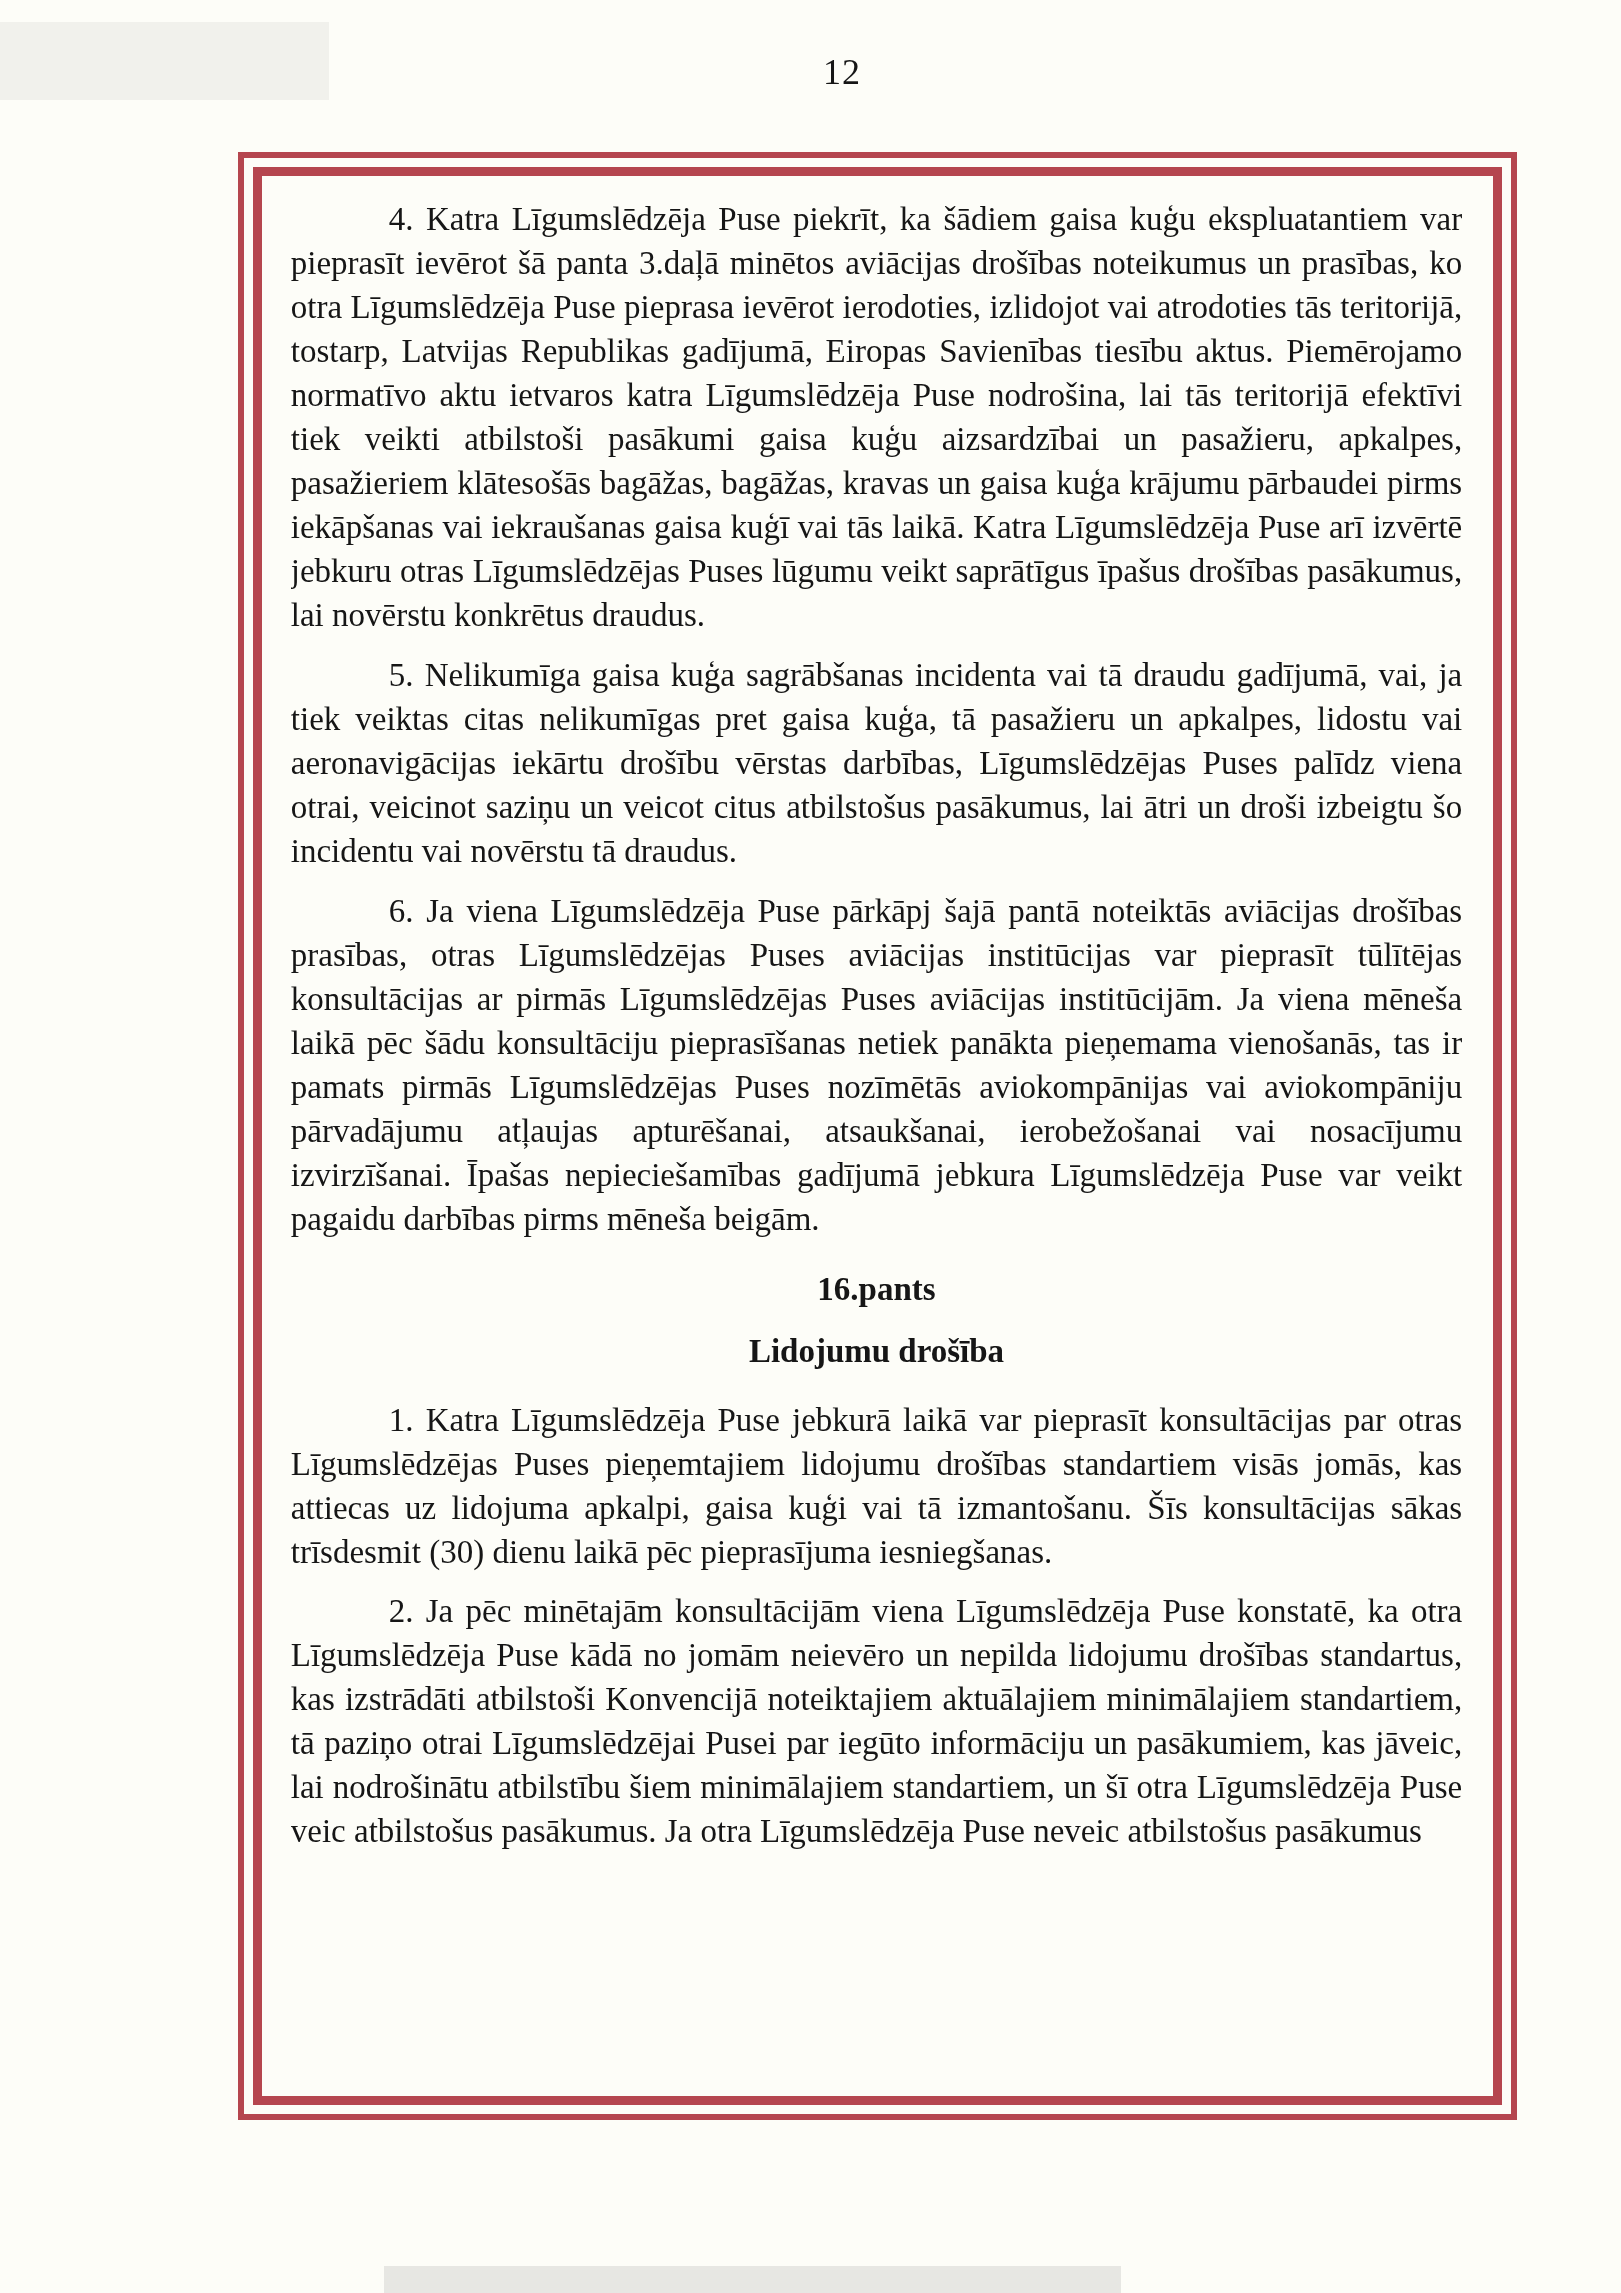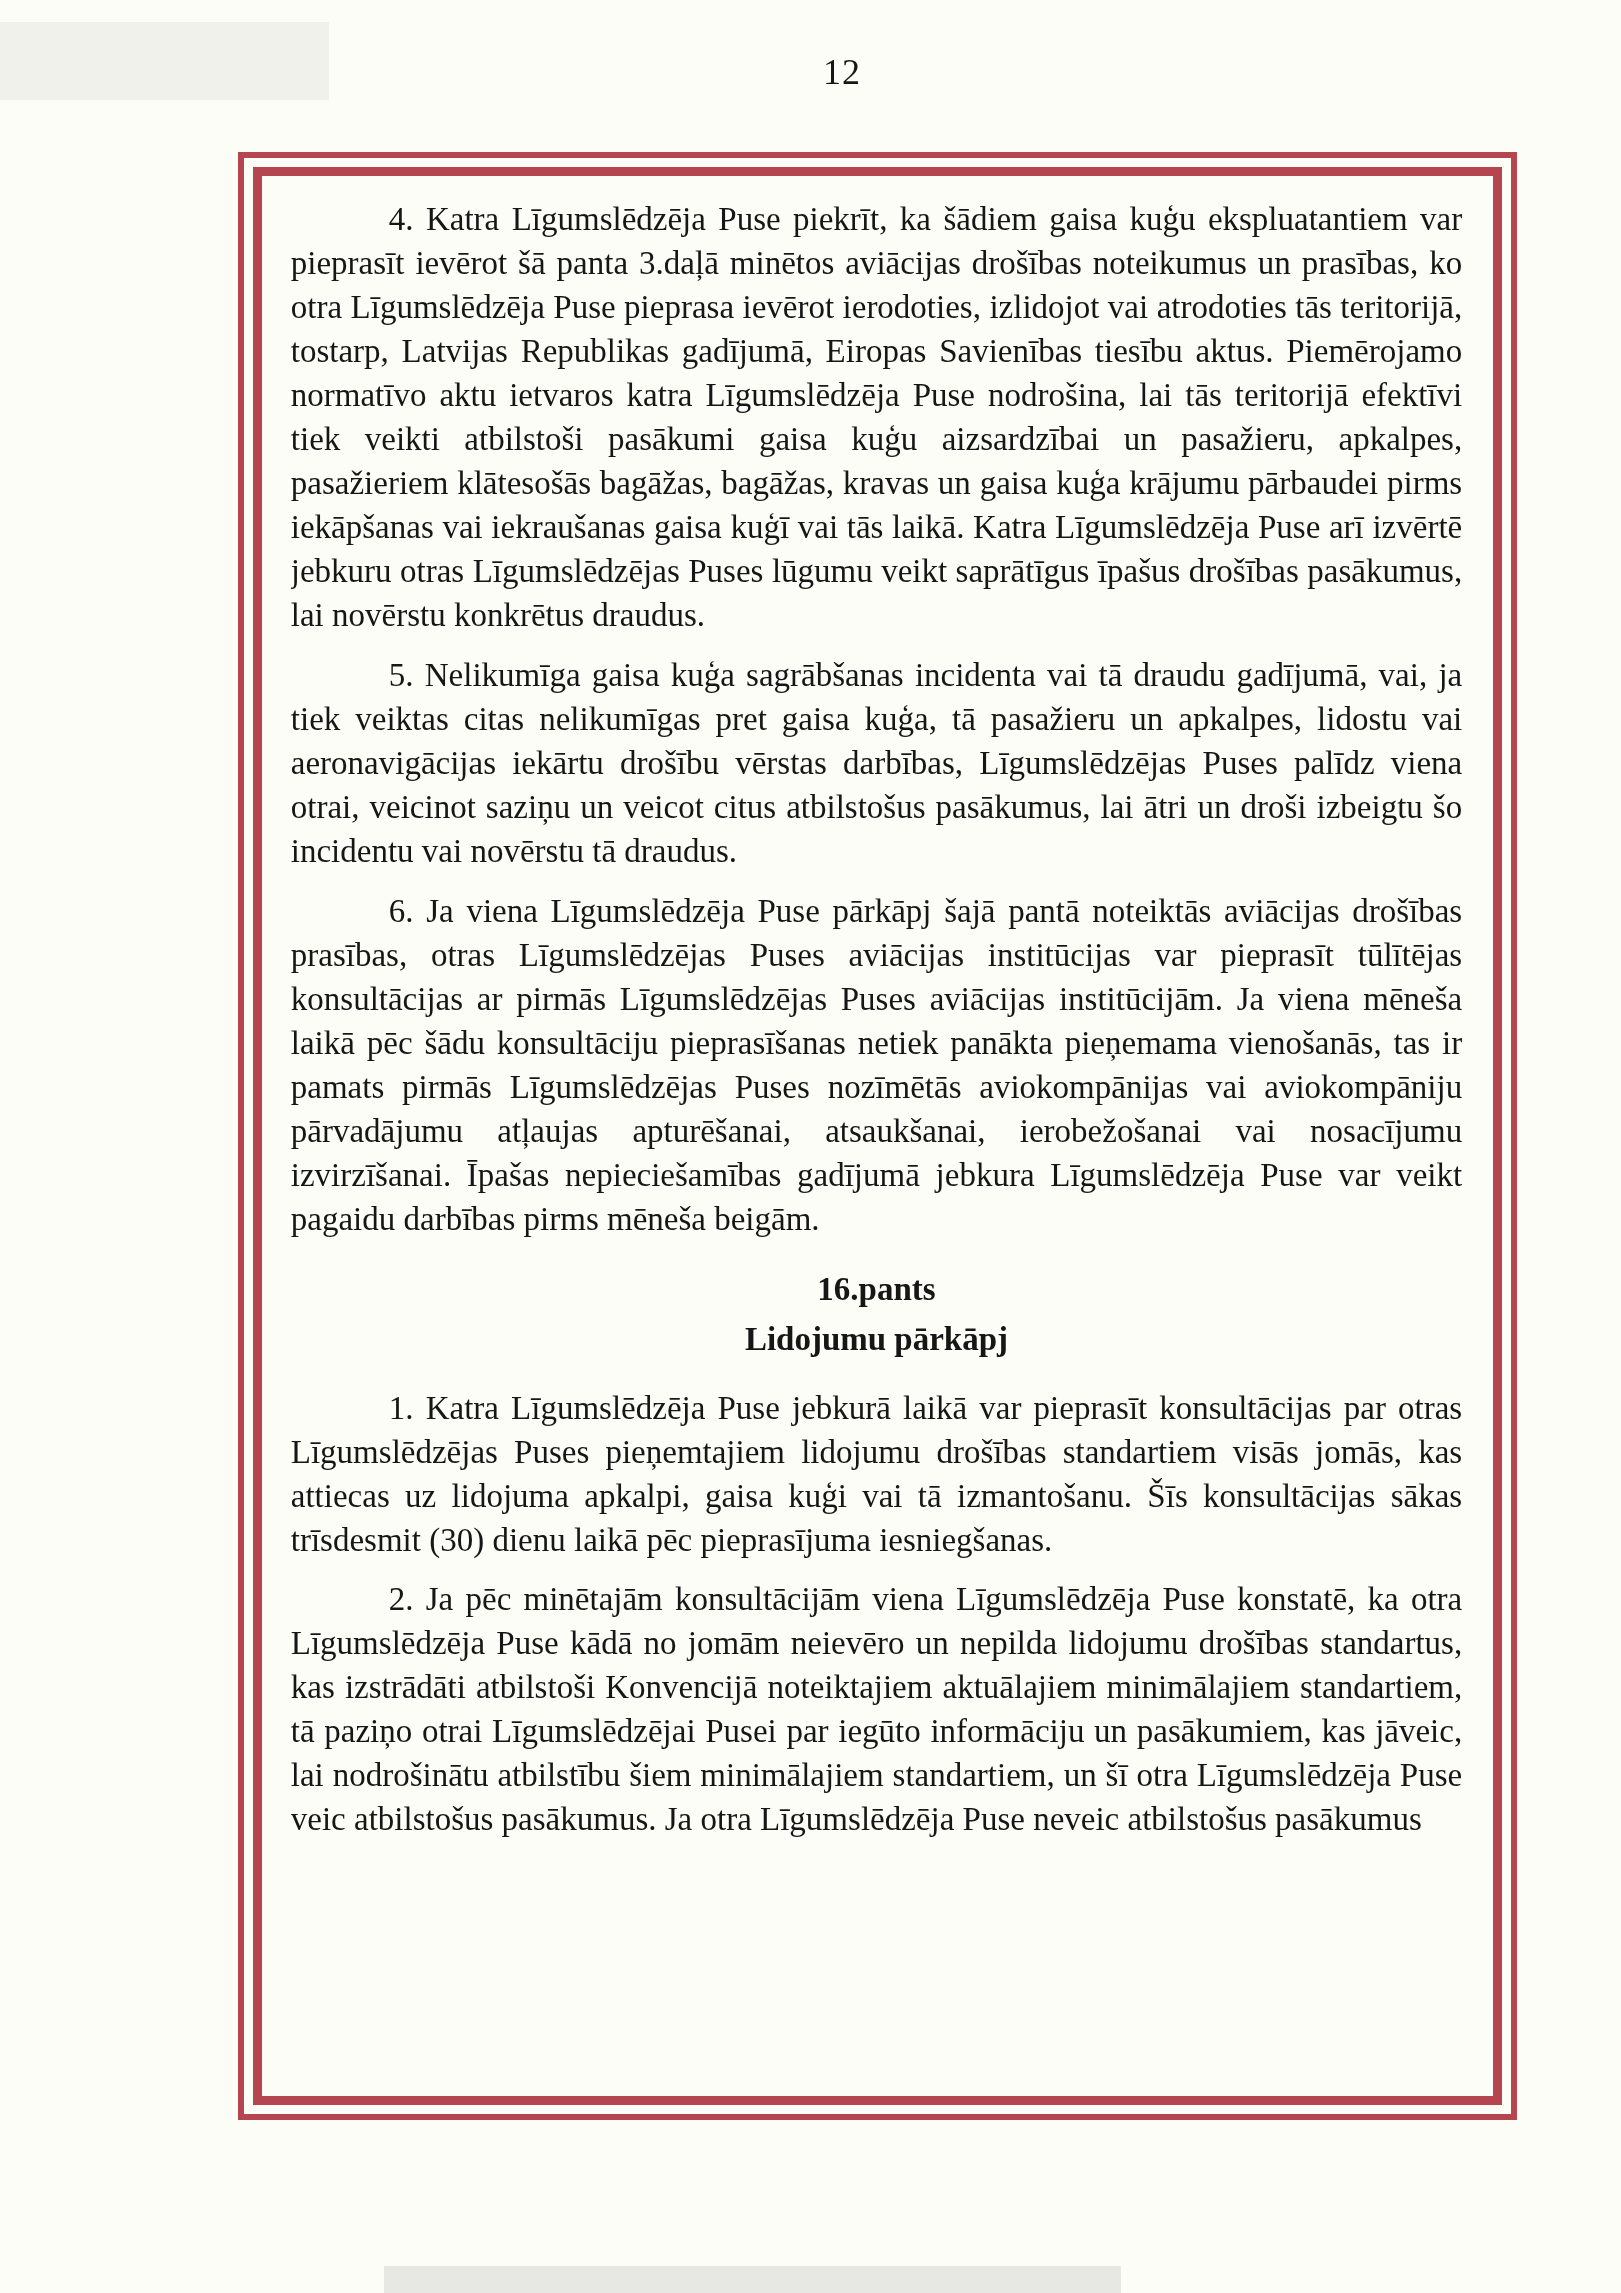--- a/index.html
+++ b/index.html
@@ -60,21 +60,21 @@
     text-align:justify;
     text-indent:98px;
   }
   .article-heading{
     margin:25.5px 0 23.5px 0;
     text-align:center;
     font-weight:bold;
     font-size:33px;
     line-height:46px;
   }
-  .article-heading div{margin:4px;}
+  .article-heading div{margin:16px;}
 </style>
 </head>
 <body>
 
 <div class="page">
 
   <div class="scan-artifact-tl"></div>
   <div class="scan-artifact-bottom"></div>
 
   <div class="page-number">12</div>
@@ -84,21 +84,21 @@
       <div class="text-block">
 
         <p>4. Katra Līgumslēdzēja Puse piekrīt, ka šādiem gaisa kuģu ekspluatantiem var pieprasīt ievērot šā panta 3.daļā minētos aviācijas drošības noteikumus un prasības, ko otra Līgumslēdzēja Puse pieprasa ievērot ierodoties, izlidojot vai atrodoties tās teritorijā, tostarp, Latvijas Republikas gadījumā, Eiropas Savienības tiesību aktus. Piemērojamo normatīvo aktu ietvaros katra Līgumslēdzēja Puse nodrošina, lai tās teritorijā efektīvi tiek veikti atbilstoši pasākumi gaisa kuģu aizsardzībai un pasažieru, apkalpes, pasažieriem klātesošās bagāžas, bagāžas, kravas un gaisa kuģa krājumu pārbaudei pirms iekāpšanas vai iekraušanas gaisa kuģī vai tās laikā. Katra Līgumslēdzēja Puse arī izvērtē jebkuru otras Līgumslēdzējas Puses lūgumu veikt saprātīgus īpašus drošības pasākumus, lai novērstu konkrētus draudus.</p>
 
         <p>5. Nelikumīga gaisa kuģa sagrābšanas incidenta vai tā draudu gadījumā, vai, ja tiek veiktas citas nelikumīgas pret gaisa kuģa, tā pasažieru un apkalpes, lidostu vai aeronavigācijas iekārtu drošību vērstas darbības, Līgumslēdzējas Puses palīdz viena otrai, veicinot saziņu un veicot citus atbilstošus pasākumus, lai ātri un droši izbeigtu šo incidentu vai novērstu tā draudus.</p>
 
         <p>6. Ja viena Līgumslēdzēja Puse pārkāpj šajā pantā noteiktās aviācijas drošības prasības, otras Līgumslēdzējas Puses aviācijas institūcijas var pieprasīt tūlītējas konsultācijas ar pirmās Līgumslēdzējas Puses aviācijas institūcijām. Ja viena mēneša laikā pēc šādu konsultāciju pieprasīšanas netiek panākta pieņemama vienošanās, tas ir pamats pirmās Līgumslēdzējas Puses nozīmētās aviokompānijas vai aviokompāniju pārvadājumu atļaujas apturēšanai, atsaukšanai, ierobežošanai vai nosacījumu izvirzīšanai. Īpašas nepieciešamības gadījumā jebkura Līgumslēdzēja Puse var veikt pagaidu darbības pirms mēneša beigām.</p>
 
         <div class="article-heading">
           <div>16.pants</div>
-          <div>Lidojumu pārkāpj</div>
+          <div>Lidojumu drošība</div>
         </div>
 
         <p>1. Katra Līgumslēdzēja Puse jebkurā laikā var pieprasīt konsultācijas par otras Līgumslēdzējas Puses pieņemtajiem lidojumu drošības standartiem visās jomās, kas attiecas uz lidojuma apkalpi, gaisa kuģi vai tā izmantošanu. Šīs konsultācijas sākas trīsdesmit (30) dienu laikā pēc pieprasījuma iesniegšanas.</p>
 
         <p>2. Ja pēc minētajām konsultācijām viena Līgumslēdzēja Puse konstatē, ka otra Līgumslēdzēja Puse kādā no jomām neievēro un nepilda lidojumu drošības standartus, kas izstrādāti atbilstoši Konvencijā noteiktajiem aktuālajiem minimālajiem standartiem, tā paziņo otrai Līgumslēdzējai Pusei par iegūto informāciju un pasākumiem, kas jāveic, lai nodrošinātu atbilstību šiem minimālajiem standartiem, un šī otra Līgumslēdzēja Puse veic atbilstošus pasākumus. Ja otra Līgumslēdzēja Puse neveic atbilstošus pasākumus</p>
 
       </div>
     </div>
   </div>
 

